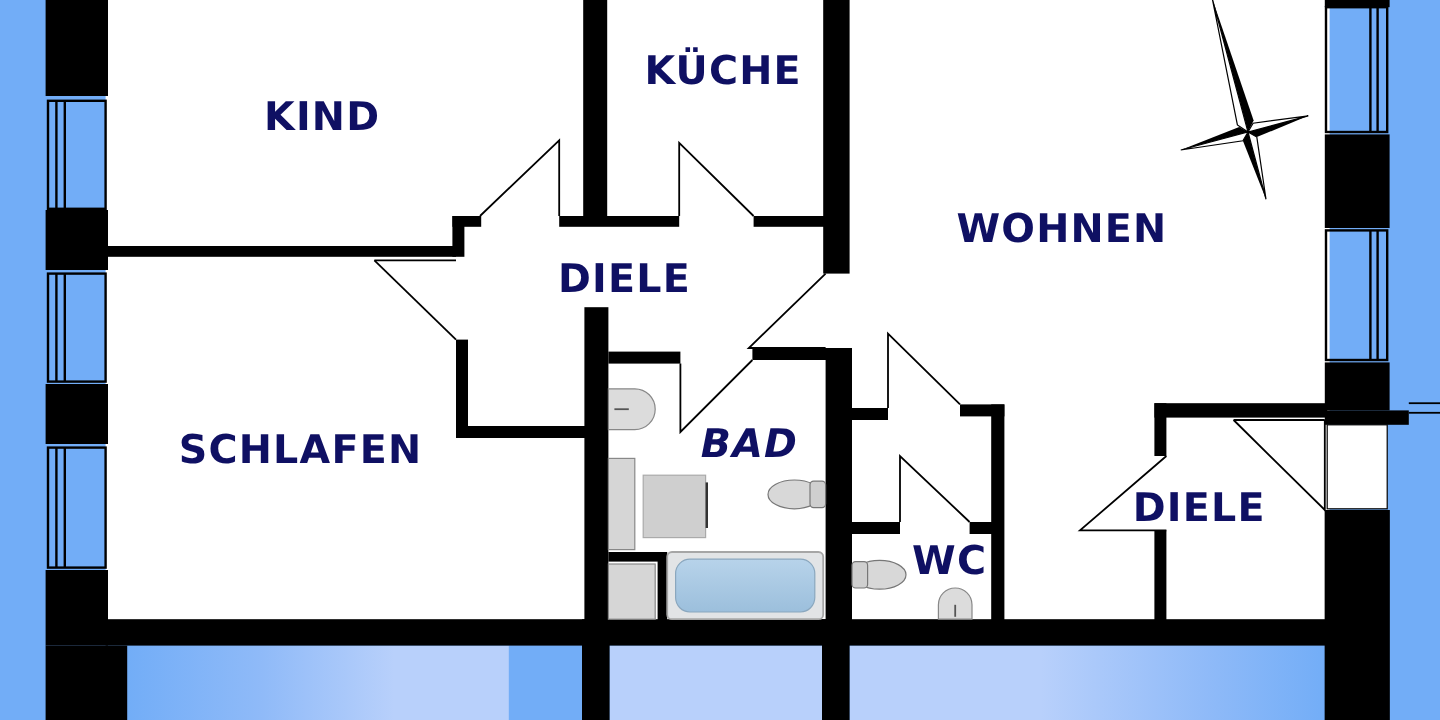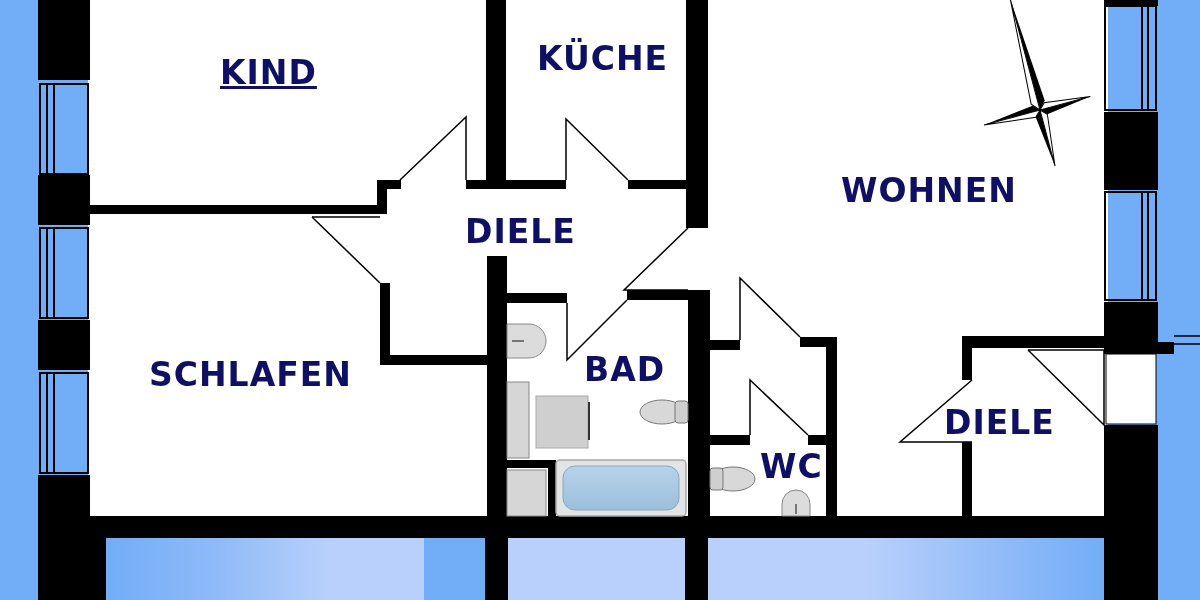--- a/index.html
+++ b/index.html
@@ -186,20 +186,20 @@
     <polygon points="0,-115 -7,-8 0,0" fill="#fff" stroke="#000" stroke-width="1"></polygon>
     <polygon points="0,58 -6,6 0,0" fill="#000"></polygon>
     <polygon points="0,58 6,6 0,0" fill="#fff" stroke="#000" stroke-width="1"></polygon>
     <polygon points="-58,0 -6,-6 0,0" fill="#000"></polygon>
     <polygon points="-58,0 -6,6 0,0" fill="#fff" stroke="#000" stroke-width="1"></polygon>
     <polygon points="52,0 6,6 0,0" fill="#000"></polygon>
     <polygon points="52,0 6,-6 0,0" fill="#fff" stroke="#000" stroke-width="1"></polygon>
   </g>
 </svg>
 
-<div class="room-label" style="left:220px; top:56px;text-decoration:underline;">KIND</div>
+<div class="room-label" style="left:220px; top:80px;">KIND</div>
 <div class="room-label" style="left:537px; top:42px;">KÜCHE</div>
 <div class="room-label" style="left:465px; top:215px;">DIELE</div>
-<div class="room-label" style="left:797px; top:174px;margin-left:44px;">WOHNEN</div>
+<div class="room-label" style="left:797px; top:174px;">WOHNEN</div>
 <div class="room-label" style="left:129px; top:358px;margin-left:20px;">SCHLAFEN</div>
-<div class="room-label" style="left:584px; top:353px;">BAD</div>
+<div class="room-label" style="left:584px; top:353px;font-style:italic;">BAD</div>
 <div class="room-label" style="left:760px; top:450px;">WC</div>
 <div class="room-label" style="left:944px; top:406px;">DIELE</div>
 
 </body></html>

